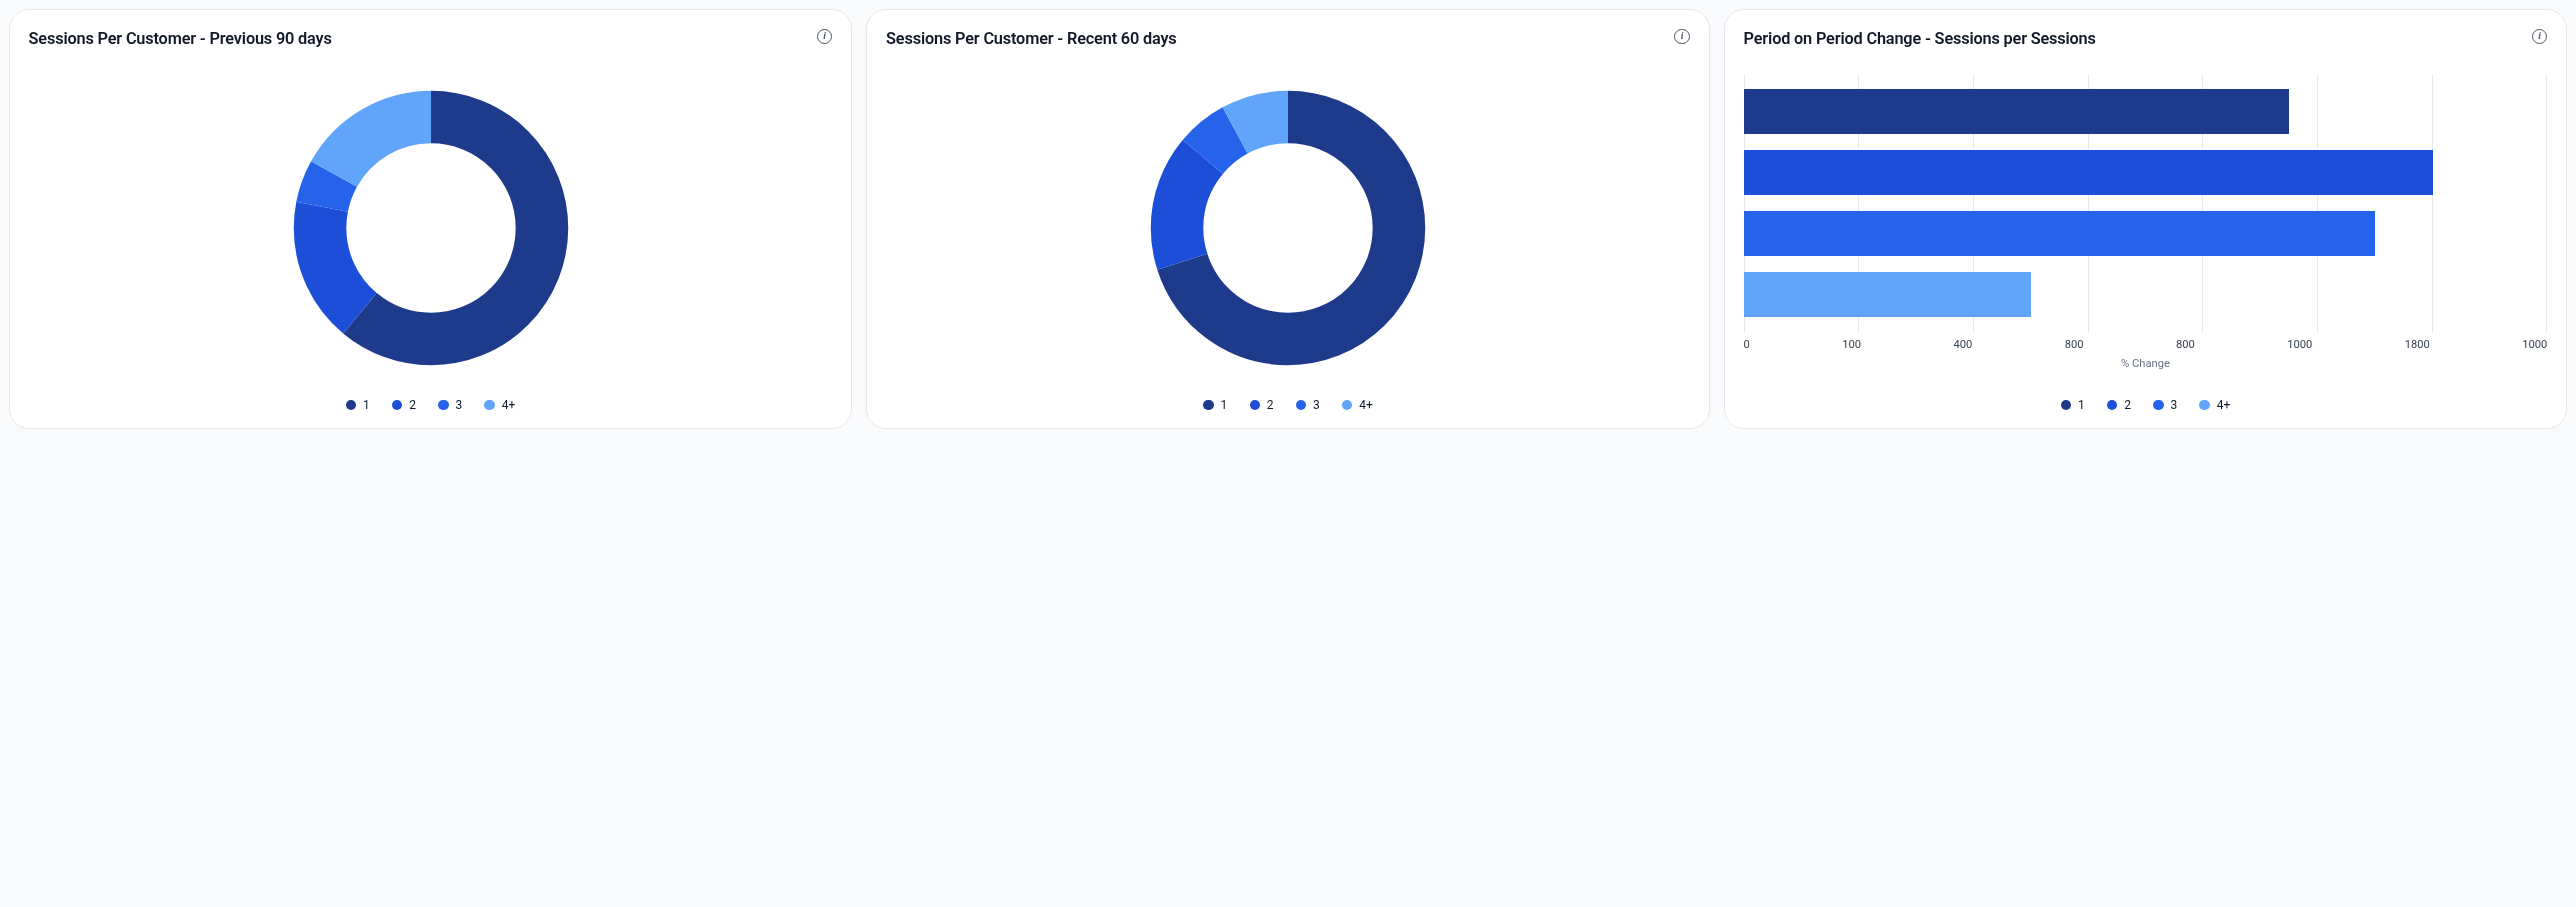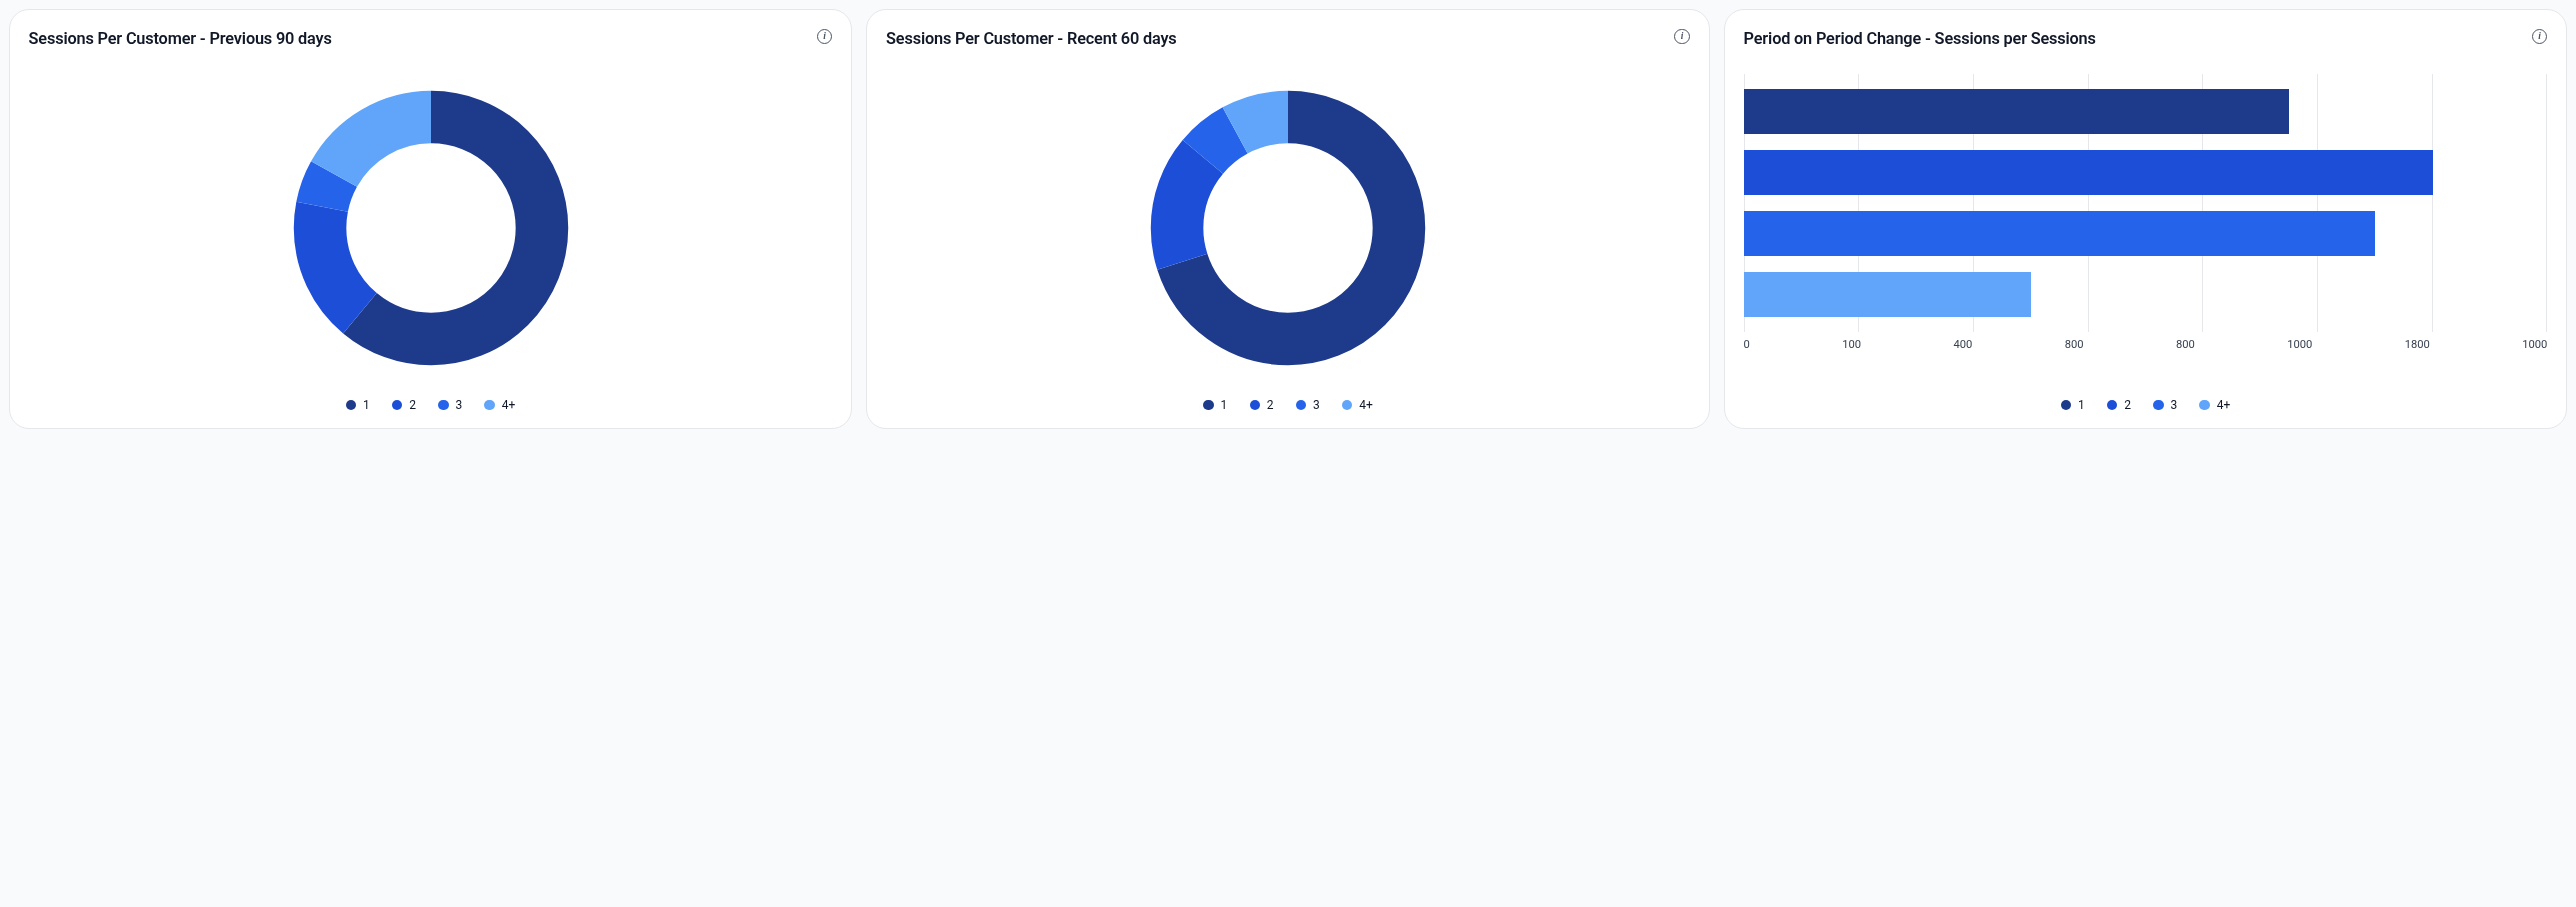--- a/index.html
+++ b/index.html
@@ -249,20 +249,21 @@
         <div class="xaxis" id="xaxis">
             <span>0</span>
             <span>100</span>
             <span>400</span>
             <span>800</span>
             <span>800</span>
             <span>1000</span>
             <span>1800</span>
             <span>1000</span>
           </div>
+        <div class="xaxis-label">% Change</div>
       </div>
     </div>
     <div class="legend">
       <span class="legend-item">
           <span class="legend-dot" style="background:var(--c1)"></span>
           <span>1</span>
         </span>
       <span class="legend-item">
           <span class="legend-dot" style="background:var(--c2)"></span>
           <span>2</span>

